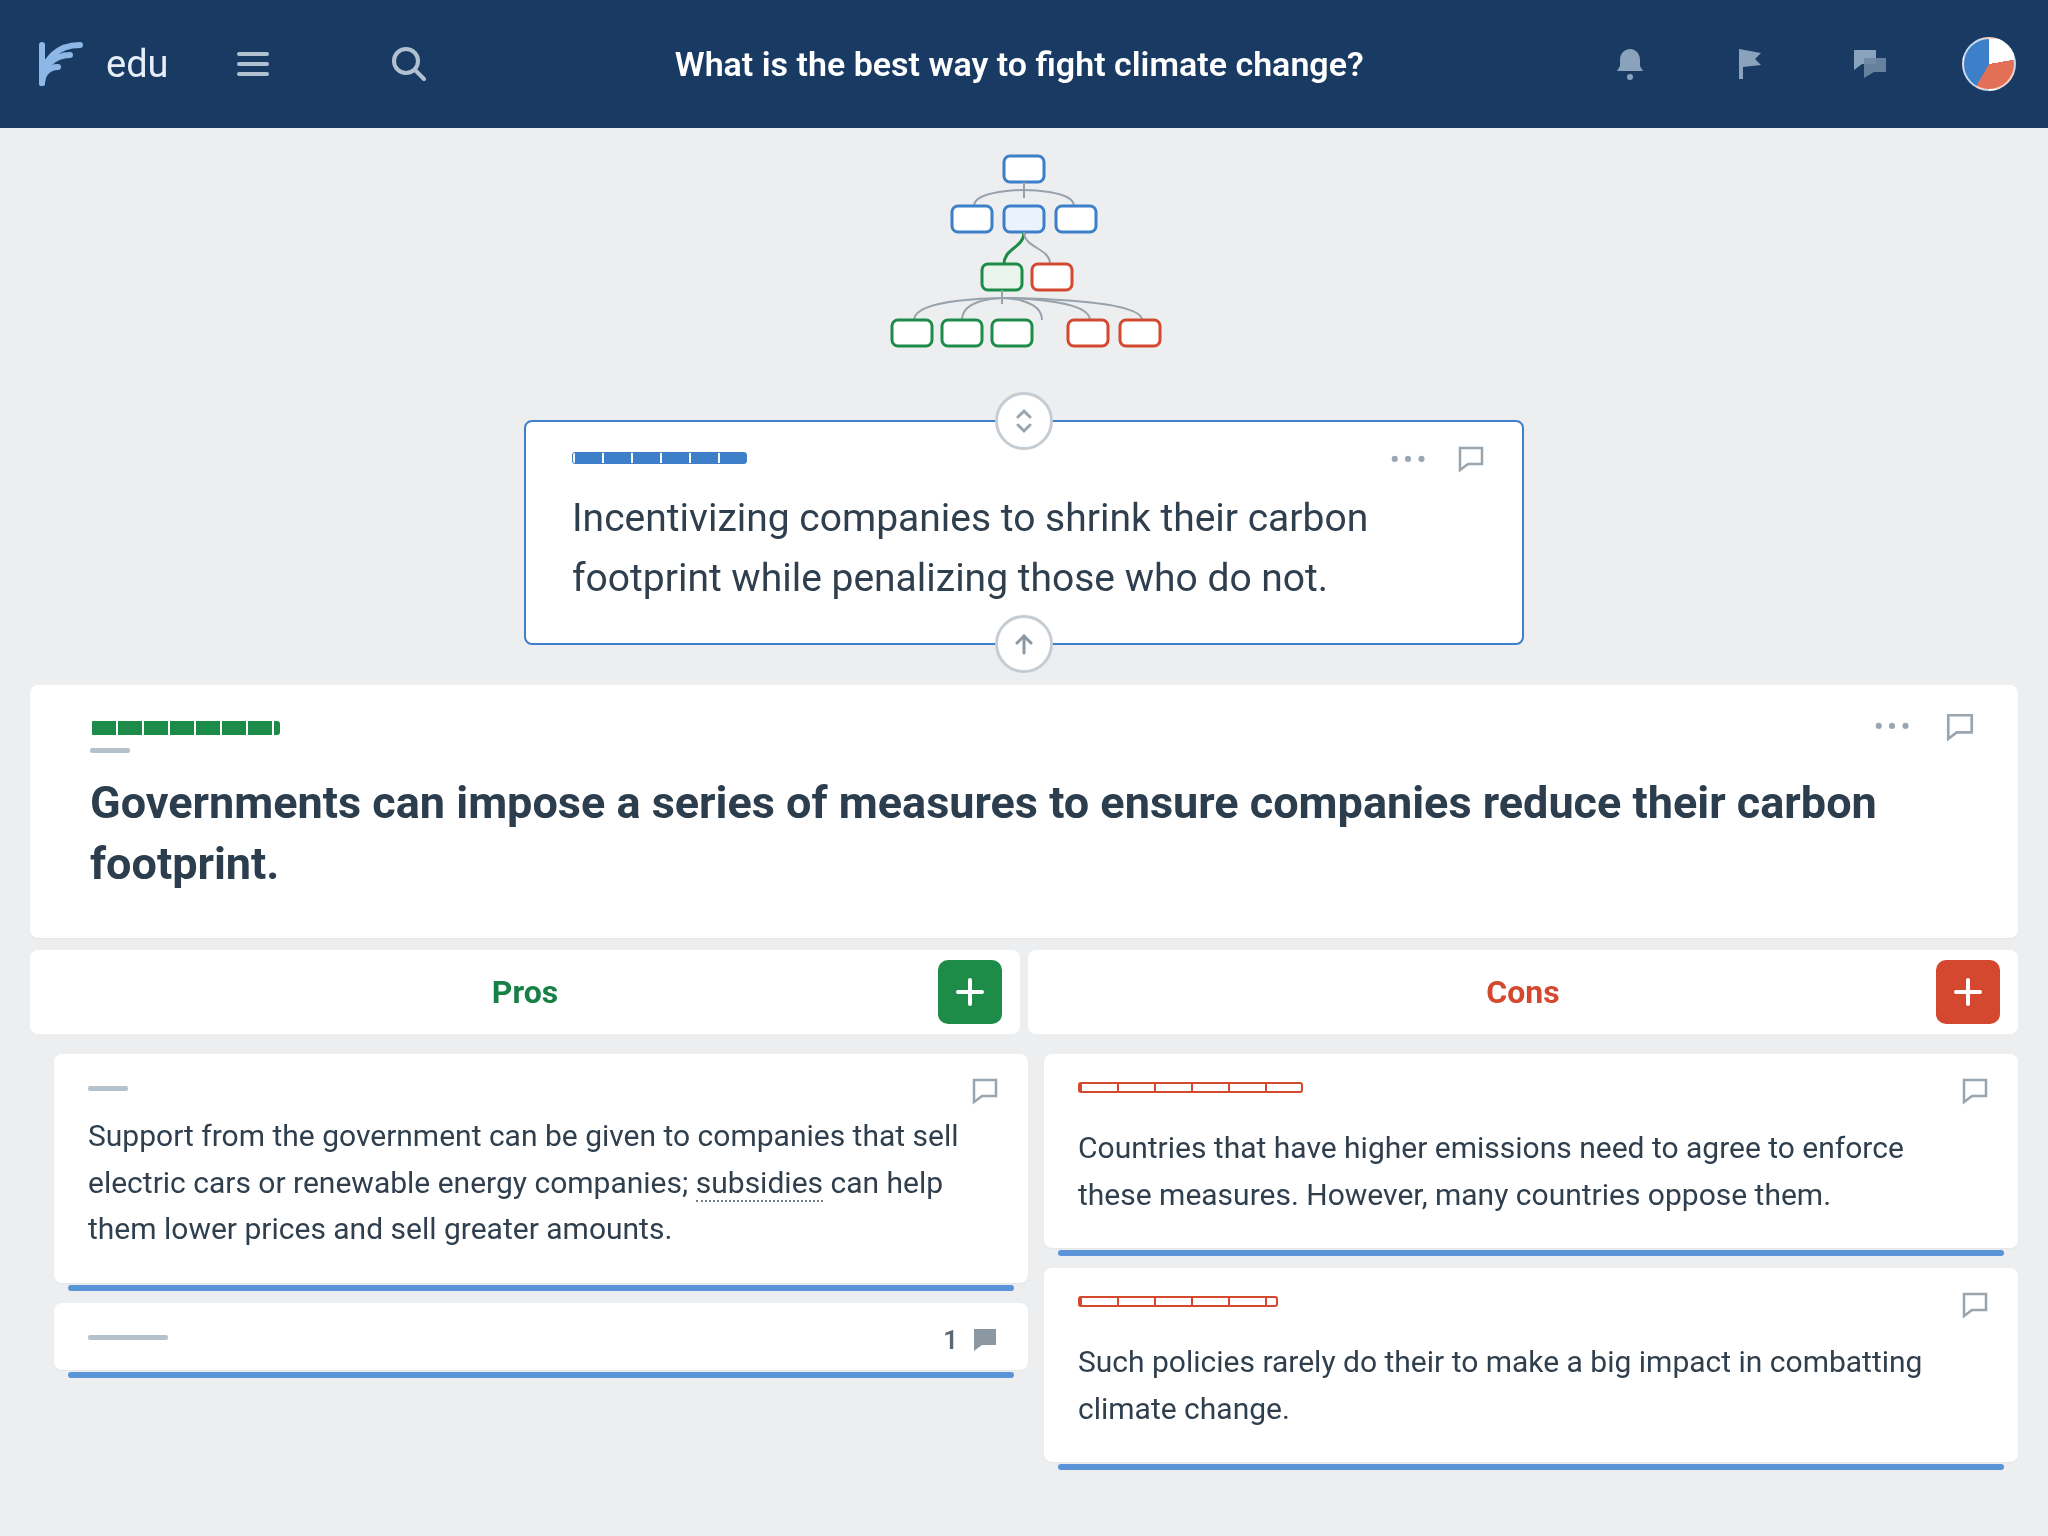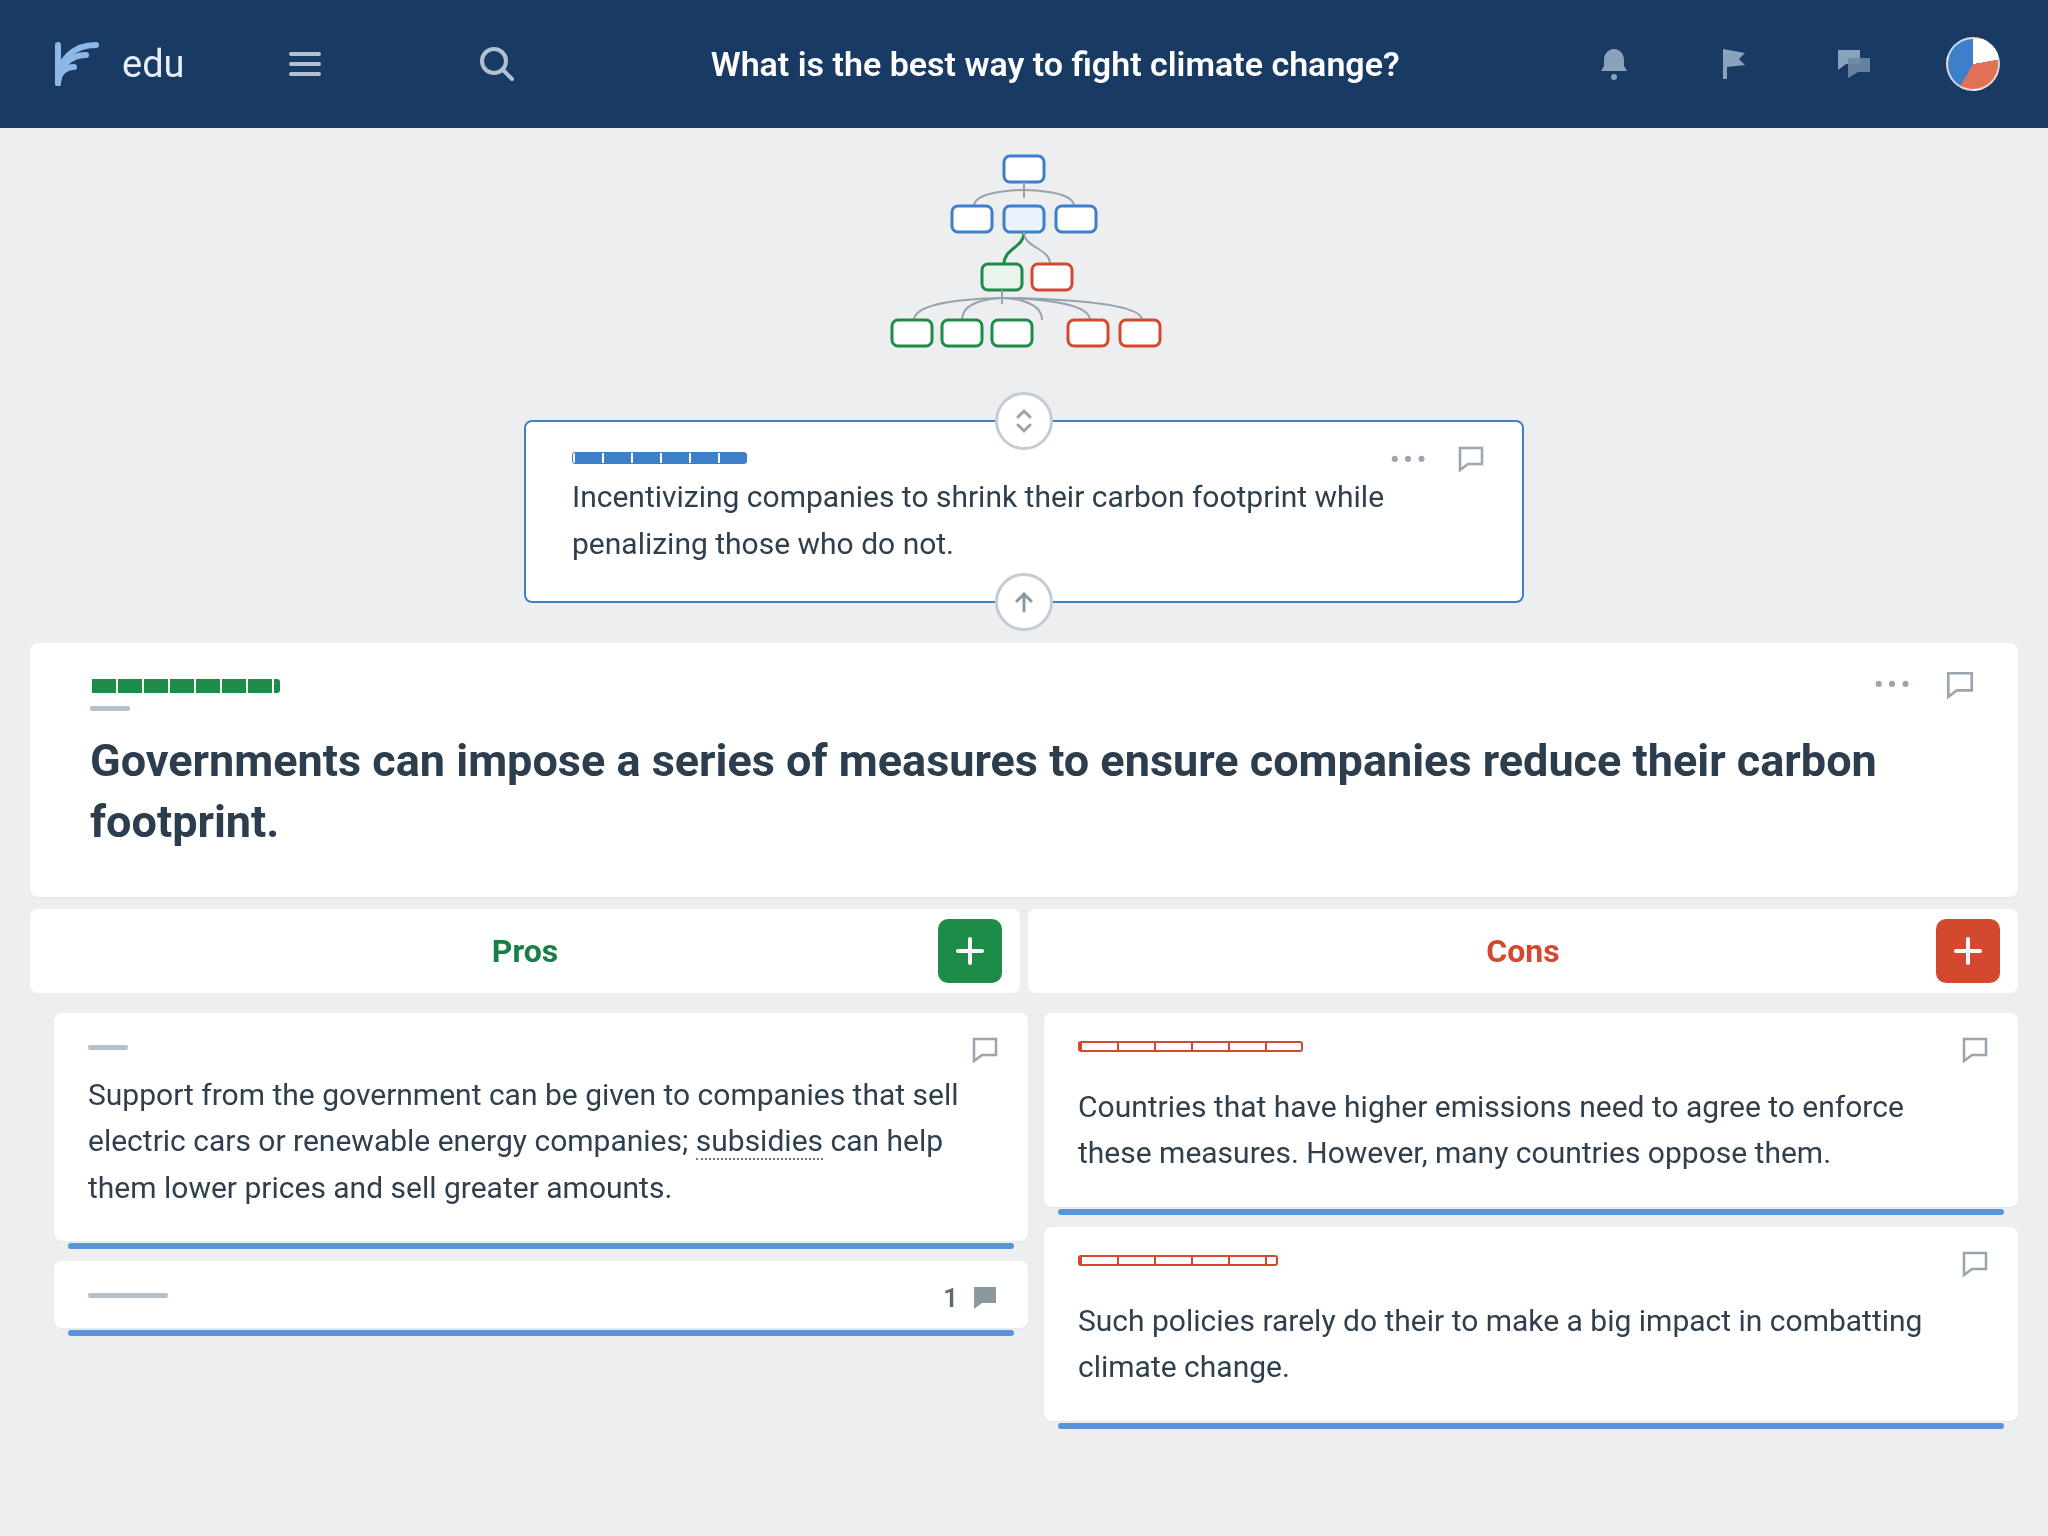--- a/index.html
+++ b/index.html
@@ -11,23 +11,22 @@
     height: 1536px;
     overflow: hidden;
   }
 
   
   .topbar {
     background: #193b63;
     height: 128px;
     display: flex;
     align-items: center;
-    padding: 0 48px;
+    padding: 0 32px;
     color: #fff;
-    gap: 36px;
   }
   .logo-cluster {
     display: flex;
     align-items: center;
     gap: 16px;
   }
   .logo-glyph {
     width: 58px; height: 58px;
     display: inline-flex; align-items: center; justify-content: center;
   }
@@ -101,23 +100,24 @@
   }
   .rating-bar2g { height:13px; width:150px; border-radius:3px;
      background:#1e8c49;
      background-image: repeating-linear-gradient(90deg,#fff 0 2px, transparent 2px 30px);
   }
   .green-gap { width:160px;height:15px;border-radius:3px;
      background: repeating-linear-gradient(90deg,#1e8c49 0 30px,#fff 30px 34px,#1e8c49 34px 64px,#fff 64px 130px,#1e8c49 130px 164px);
   }
 
   .parent-text {
-    font-size: 30px;
+    font-size: 39px;
     line-height: 1.55;
     color: #2f3f4e;
+    margin-top: 14px;
   }
   .parent-actions { position:absolute; top:22px; right:36px; display:flex; gap:26px; align-items:center; color:#9aa7b2;}
   .dots3 { letter-spacing: 4px; font-size: 26px; font-weight:bold; color:#9aa7b2; cursor:pointer;}
   .comment-ico { cursor:pointer; }
 
   .pill-btn {
     position:absolute; left:50%; transform:translateX(-50%);
     width:58px;height:58px; border-radius:50%;
     background:#fff; border:3px solid #c5ccd3;
     display:flex;align-items:center;justify-content:center;

